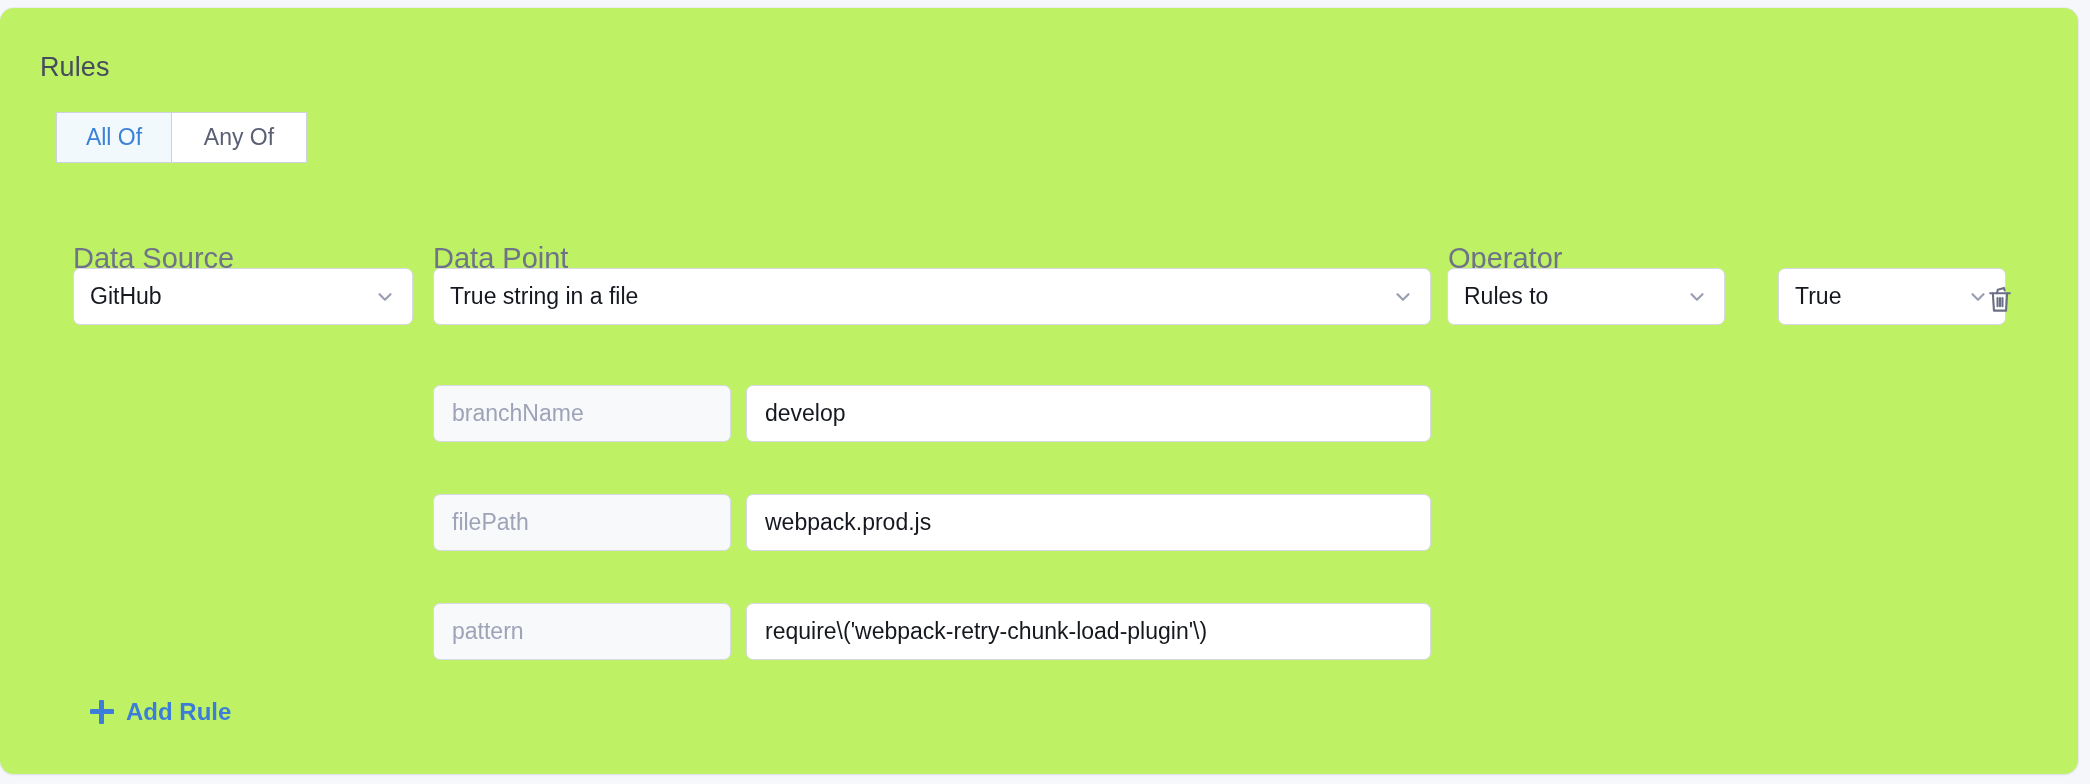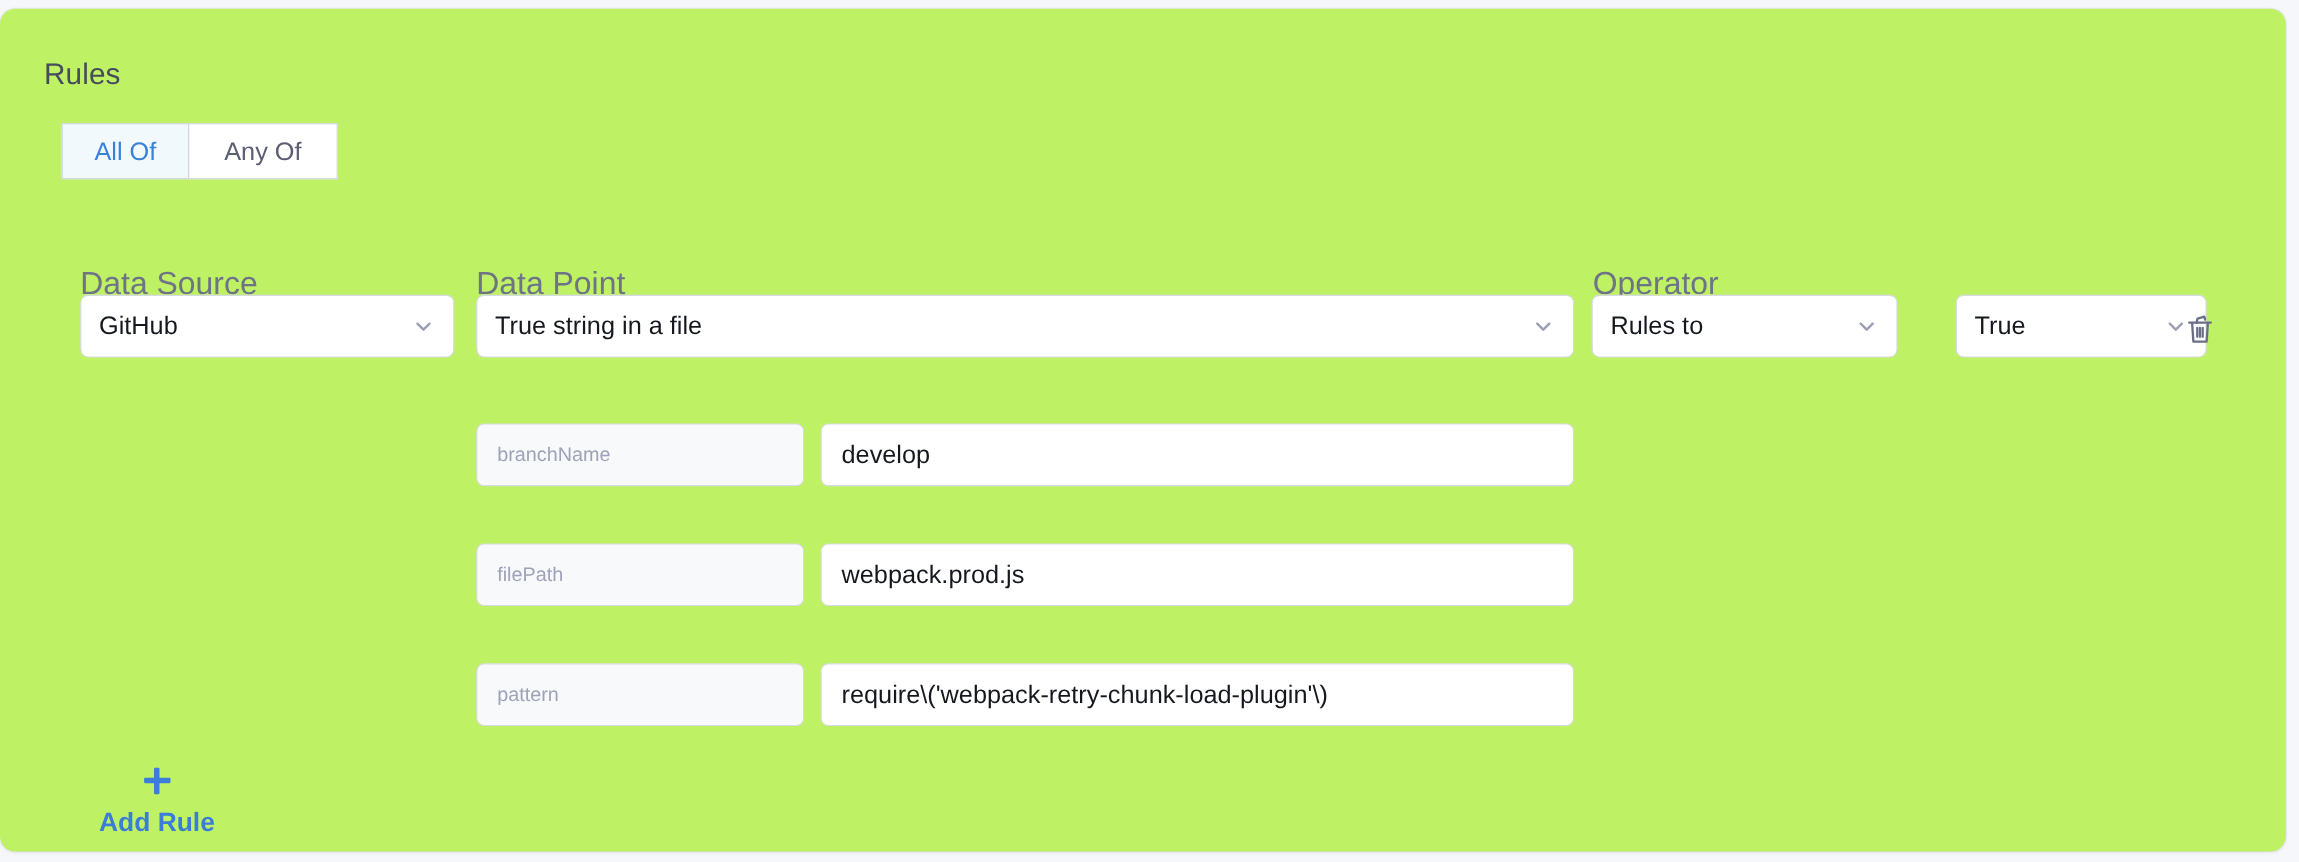--- a/index.html
+++ b/index.html
@@ -147,21 +147,21 @@
     position: absolute;
     left: 433px;
     width: 298px;
     height: 57px;
     background: #f8f9fb;
     border: 1px solid #d7d9e4;
     border-radius: 7px;
     display: flex;
     align-items: center;
     padding: 0 18px;
-    font-size: 18px;
+    font-size: 23px;
     color: #9ea3b8;
     line-height: 55px;
     white-space: nowrap;
     overflow: hidden;
   }
 
   .param-value {
     position: absolute;
     left: 746px;
     width: 685px;
@@ -189,21 +189,20 @@
     align-items: center;
     gap: 12px;
     color: #3b7dd8;
     font-size: 24px;
     font-weight: bold;
     cursor: pointer;
     background: none;
     border: none;
     padding: 0;
     font-family: "Liberation Sans", "DejaVu Sans", sans-serif;
-    flex-direction: column;
   }
   .add-rule .plus {
     display: inline-block;
     width: 24px;
     height: 24px;
     position: relative;
   }
   .add-rule .plus::before,
   .add-rule .plus::after {
     content: "";

